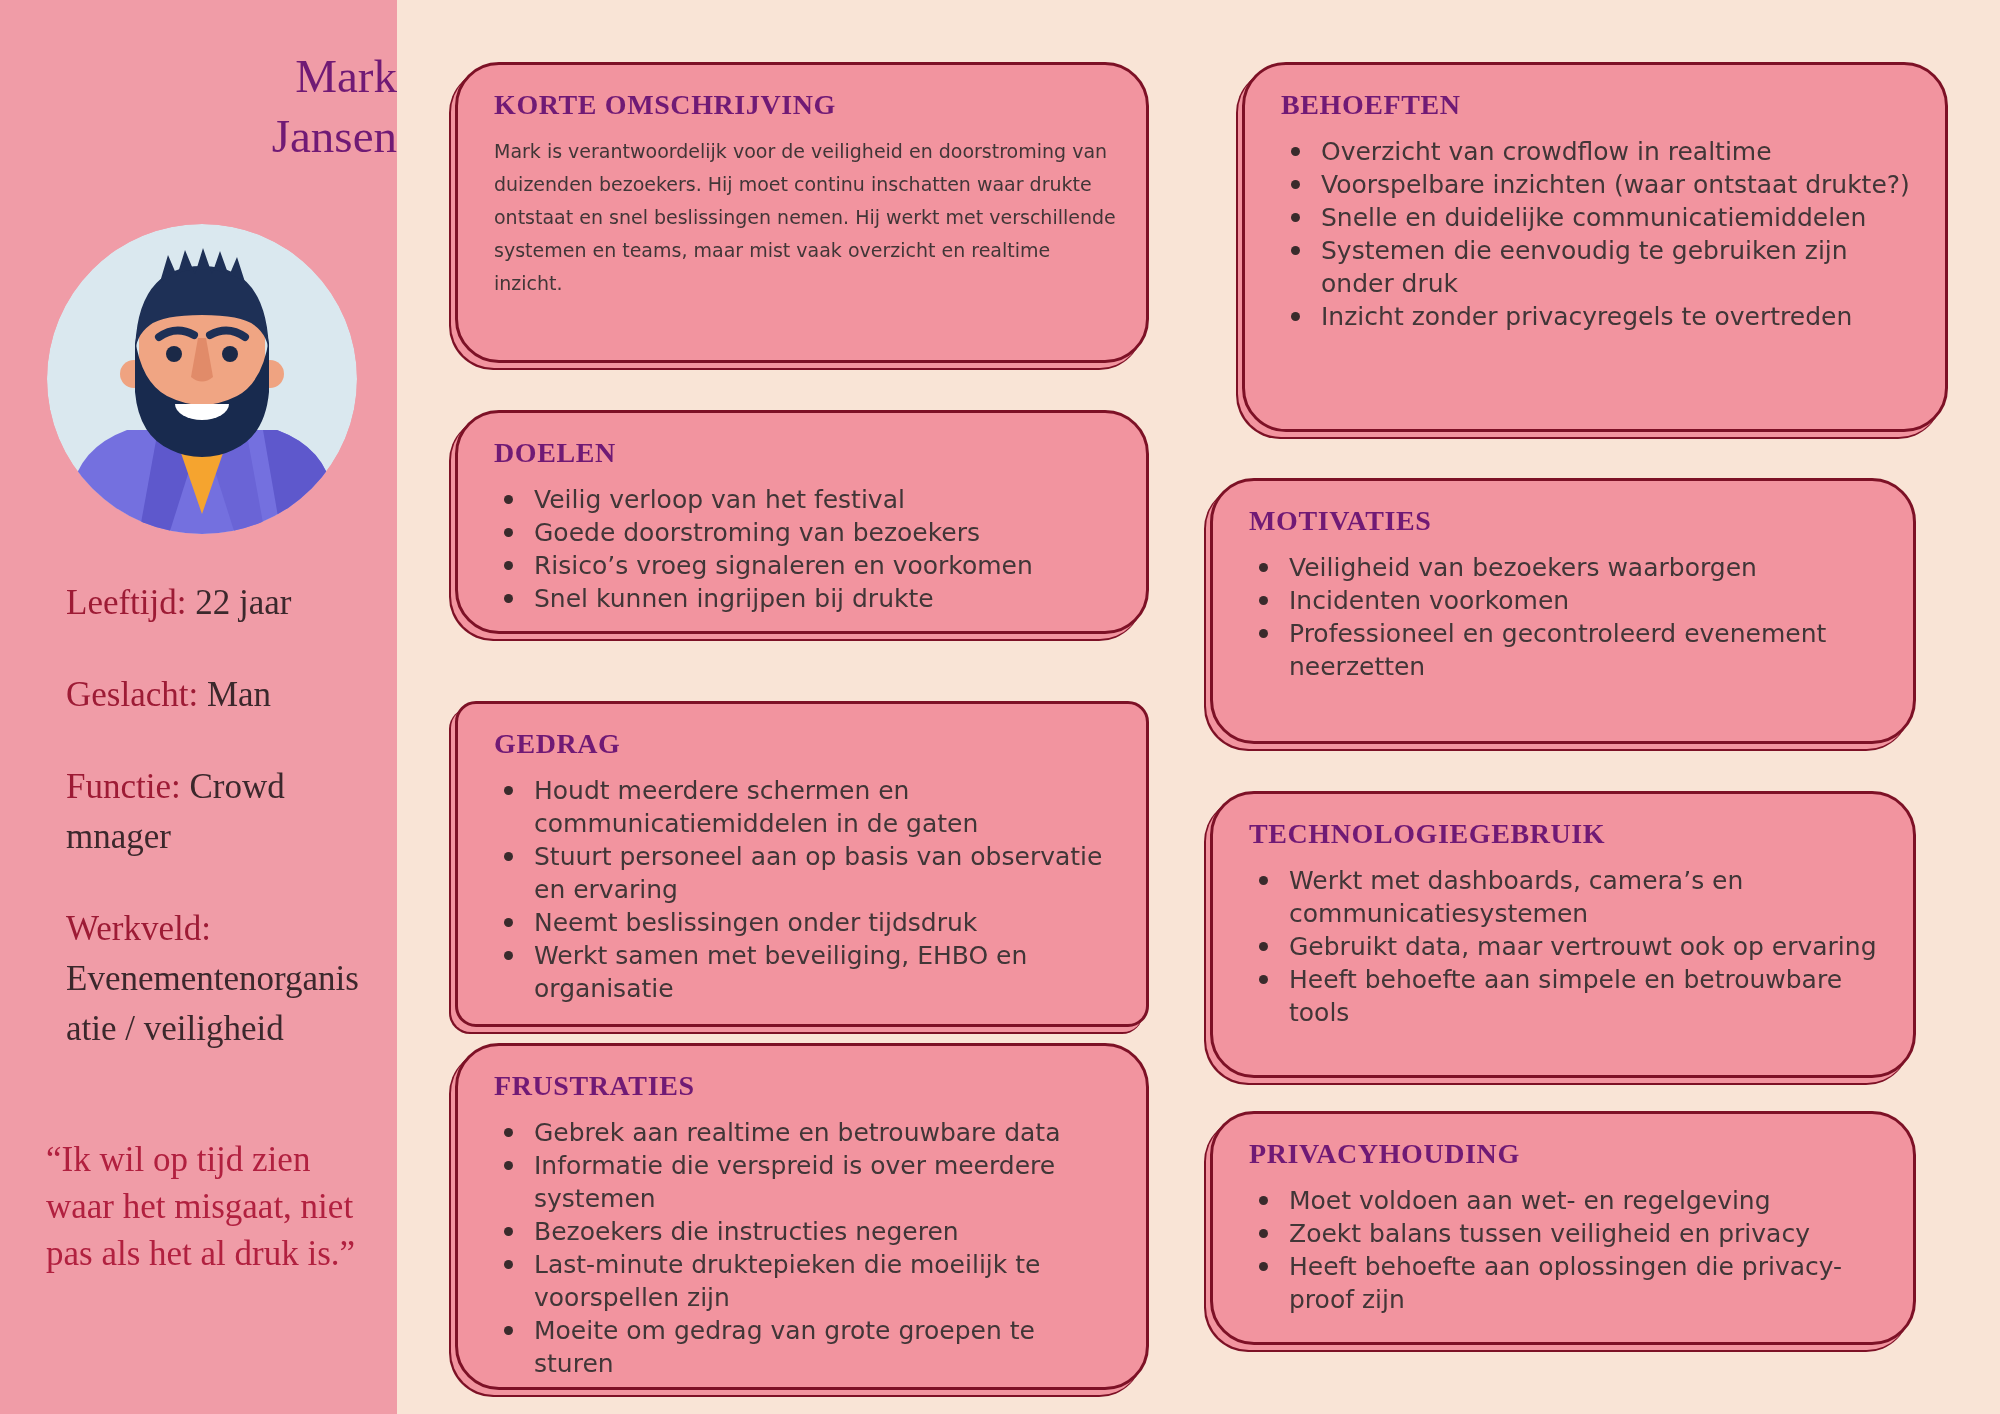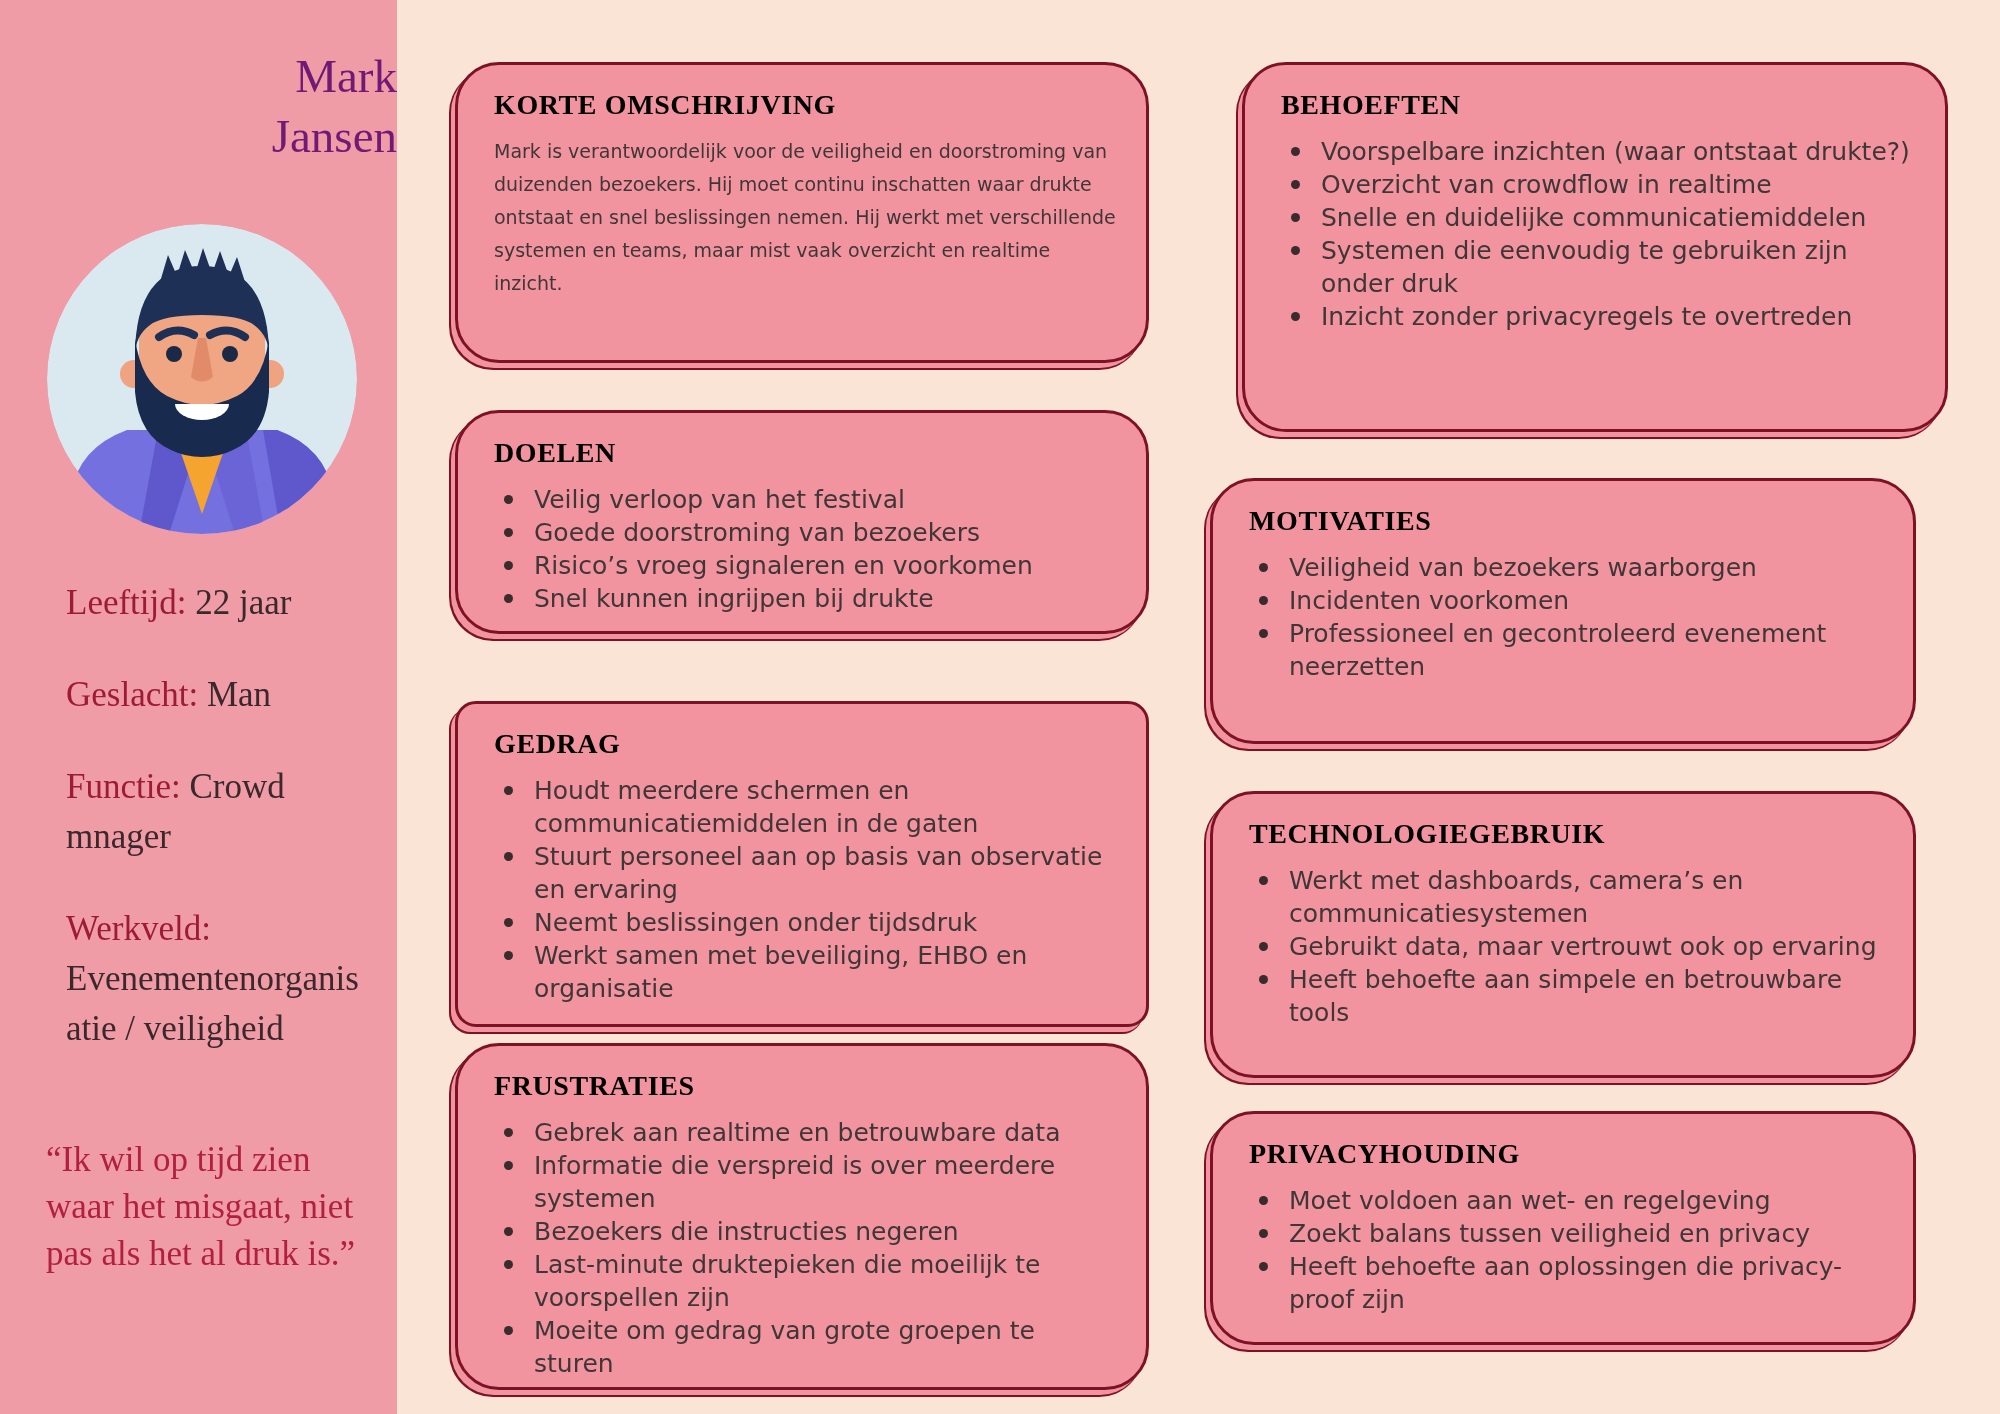--- a/index.html
+++ b/index.html
@@ -63,21 +63,21 @@
     border-radius: 44px;
     box-shadow: -5px 6px 0 -1px #F2949F, -6px 7px 0 0 #7D1126;
     box-sizing: border-box;
   }
   .card-title {
     margin: 24px 26px 0 36px;
     font-family: "Liberation Serif", serif;
     font-weight: 700;
     font-size: 28px;
     letter-spacing: 0.6px;
-    color: #000000;
+    color: #701a75;
   }
   .card-body {
     margin: 14px 24px 0 36px;
     font-size: 19px;
     line-height: 33px;
     color: #413637;
   }
   .bullet-list {
     margin: 14px 0 0 0;
     padding: 0 24px 0 76px;
@@ -216,22 +216,22 @@
         <li>Informatie die verspreid is over meerdere systemen</li>
         <li>Bezoekers die instructies negeren</li>
         <li>Last-minute druktepieken die moeilijk te voorspellen zijn</li>
         <li>Moeite om gedrag van grote groepen te sturen</li>
       </ul>
   </div>
 
   <div class="card" id="card-behoeften">
     <div class="card-title">BEHOEFTEN</div>
     <ul class="bullet-list">
+        <li>Overzicht van crowdflow in realtime</li>
         <li>Voorspelbare inzichten (waar ontstaat drukte?)</li>
-        <li>Overzicht van crowdflow in realtime</li>
         <li>Snelle en duidelijke communicatiemiddelen</li>
         <li>Systemen die eenvoudig te gebruiken zijn onder druk</li>
         <li>Inzicht zonder privacyregels te overtreden</li>
       </ul>
   </div>
 
   <div class="card" id="card-motivaties">
     <div class="card-title">MOTIVATIES</div>
     <ul class="bullet-list">
         <li>Veiligheid van bezoekers waarborgen</li>

